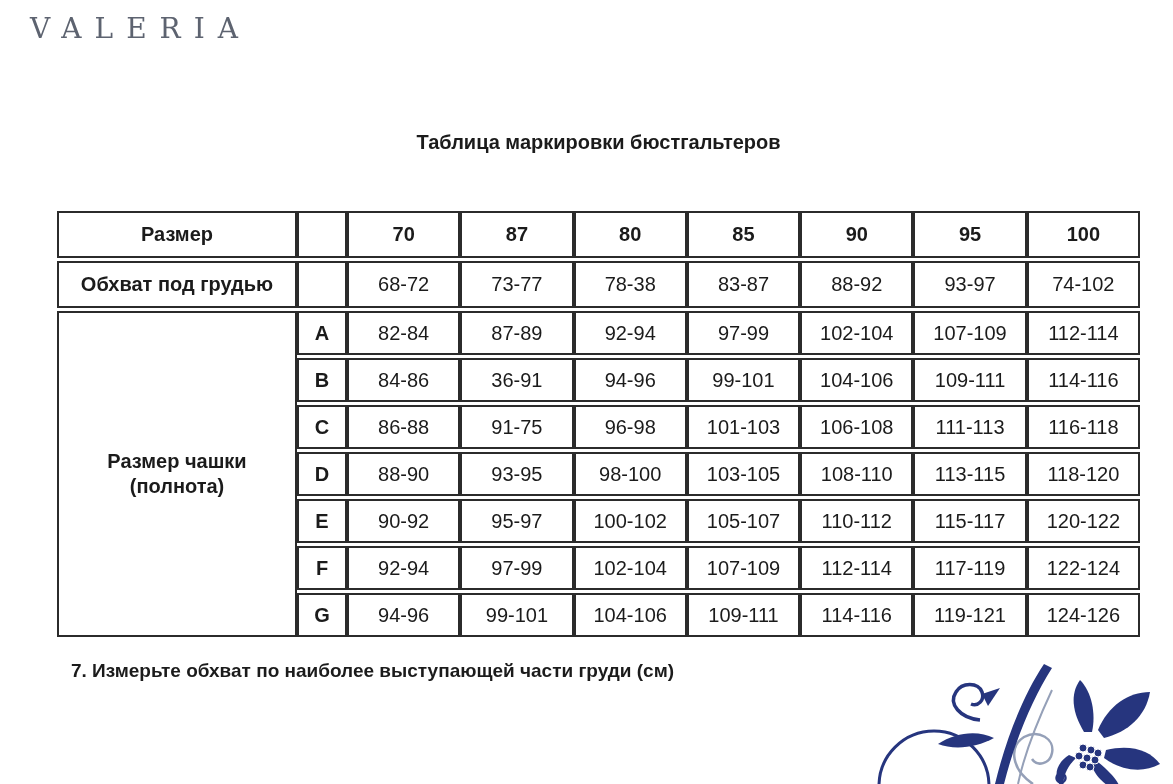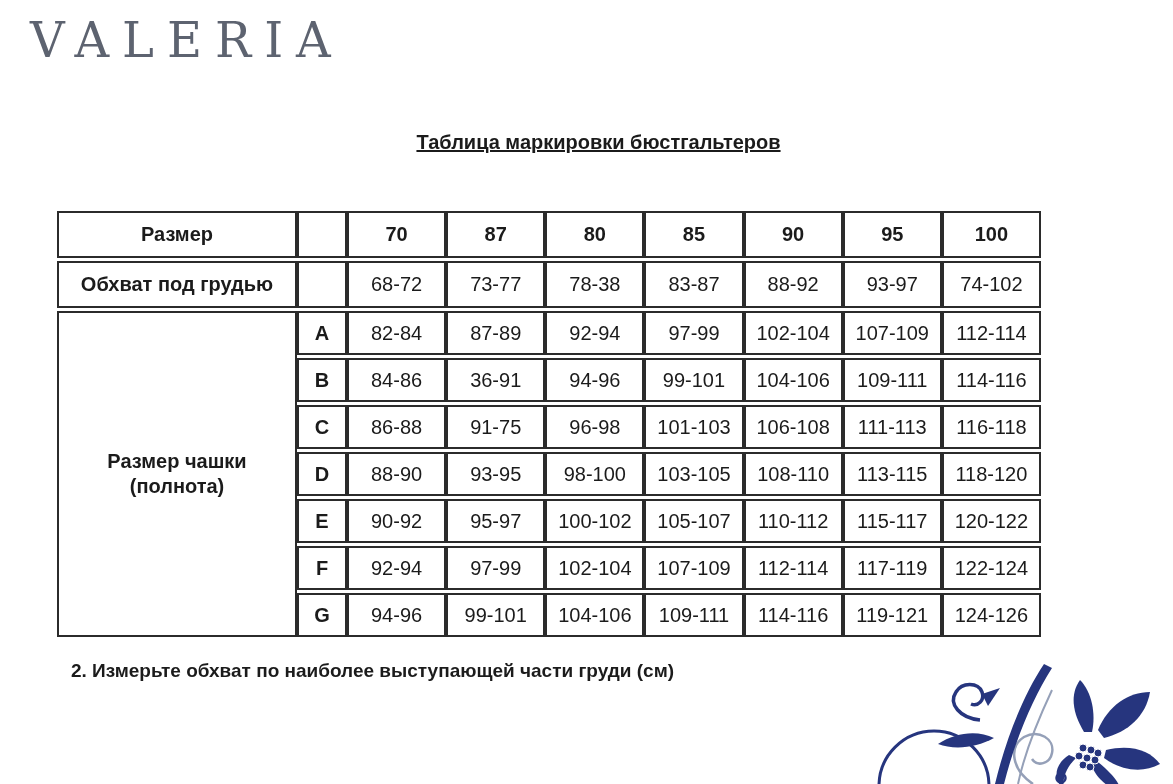--- a/index.html
+++ b/index.html
@@ -7,32 +7,32 @@
     width:1173px; height:784px;
     background:#ffffff;
     font-family:"Liberation Sans", sans-serif;
     color:#1b1b1b;
     position:relative;
     overflow:hidden;
   }
   .logo {
     position:absolute; left:30px; top:12px;
     font-family:"DejaVu Serif", serif;
-    font-size:48px; font-weight:400;
+    font-size:28px; font-weight:400;
     letter-spacing:13px;
     color:#5d6370;
   }
   .title {
     position:absolute; left:57px; top:131px; width:1083px;
     text-align:center;
-    font-size:20px; font-weight:bold; color:#1b1b1b;text-decoration:underline;
+    font-size:20px; font-weight:bold; color:#1b1b1b;
   }
   table.size-table {
     position:absolute; left:57px; top:208px;
-    width:984px;
+    width:1083px;
     border-collapse:separate;
     border-spacing:0 3px;
     table-layout:fixed;
   }
   table.size-table td {
     border:2px solid #2b2b2b;
     font-size:20px;
     text-align:center;
     vertical-align:middle;
     padding:0;
@@ -164,21 +164,21 @@
         <td>104-106</td>
         <td>109-111</td>
         <td>114-116</td>
         <td>119-121</td>
         <td>124-126</td>
       </tr>
     </tbody>
 </table>
 
 <div class="notes">
-  <div class="note">2. Измерьте обхват по наиболее выступающей части груди (см)</div>
+  <div class="note">7. Измерьте обхват по наиболее выступающей части груди (см)</div>
 </div>
 
 <svg class="ornament" viewBox="0 0 293 124" xmlns="http://www.w3.org/2000/svg" aria-hidden="true">
 
   <circle cx="58" cy="126" r="55" fill="none" stroke="#26357e" stroke-width="3"></circle>
 
   <path d="M 157,124 C 136,110 132,87 148,77 C 163,69 179,79 176,93 C 174,104 161,107 156,99" fill="none" stroke="#95a0b8" stroke-width="2.5"></path>
 
   <path d="M 168,4 C 148,34 130,78 119,124 L 128,124 C 139,80 157,38 176,8 Z" fill="#26357e"></path>
   <path d="M 176,30 C 161,62 148,95 142,124" fill="none" stroke="#95a0b8" stroke-width="2"></path>

